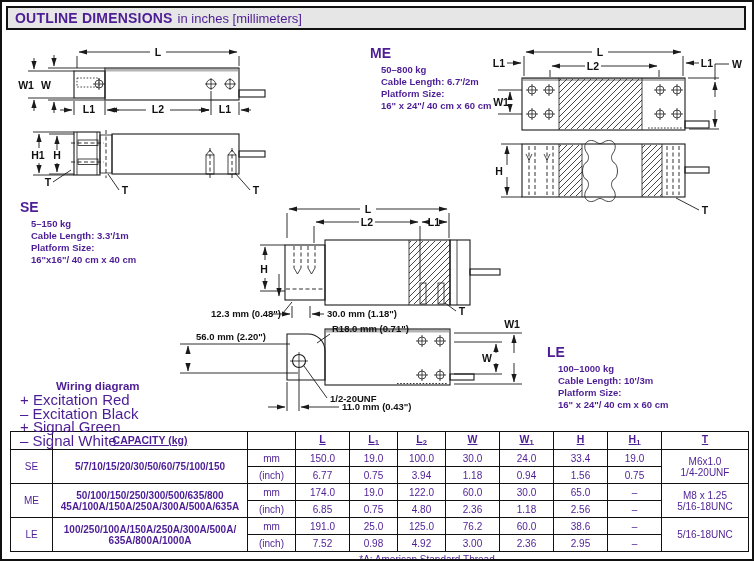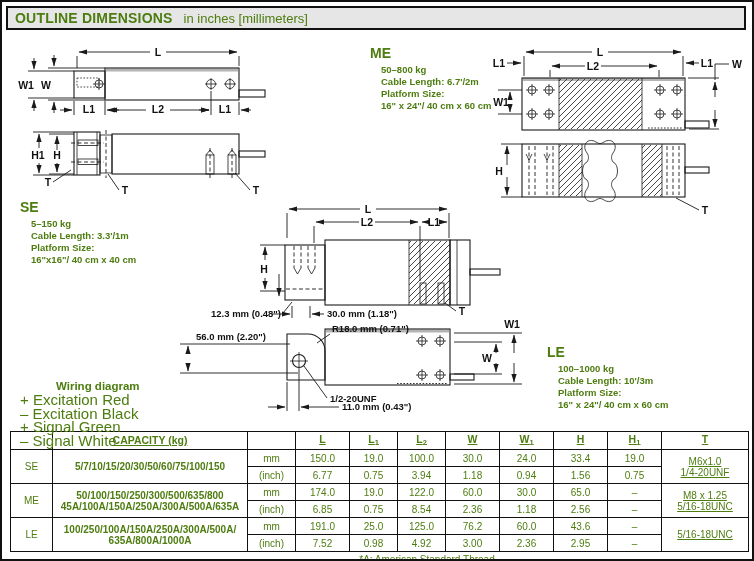--- a/index.html
+++ b/index.html
@@ -1,23 +1,23 @@
 <!DOCTYPE html>
 <html><head>
 <meta charset="utf-8">
 <style>
   html,body{margin:0;padding:0;background:#fff;}
   .page{position:relative;width:754px;height:561px;background:#fff;
-        font-family:"Liberation Sans","DejaVu Sans",sans-serif;color:#4d7c0f;
+        font-family:"Liberation Sans","DejaVu Sans",sans-serif;color:#4c1d95;
         border:2px solid #111;box-sizing:border-box;overflow:hidden;}
   .titlebar{position:absolute;left:4px;top:4px;width:740px;height:24px;
         background:#e6e6e6;border:2px solid #111;box-sizing:border-box;
         display:flex;align-items:center;padding:0 7px;z-index:5;}
   .titlebar .tb{font-weight:bold;font-size:14px;letter-spacing:.2px;}
-  .titlebar .tr{font-size:13px;margin-left:11px;}
+  .titlebar .tr{font-size:13px;margin-left:5px;}
   svg.drawings{position:absolute;left:0;top:0;z-index:1;}
   .ln{stroke:#1a1a1a;stroke-width:1.1;fill:none;}
   .thin{stroke-width:0.8;}
   .dim{stroke:#1a1a1a;stroke-width:0.9;fill:none;}
   .dsh{stroke-dasharray:4 2.5;}
   .dot{stroke-dasharray:1.6 1.6;}
   .gray{stroke:#b4b4b4;stroke-width:3;fill:none;}
   .lbl{font:bold 10.5px "Liberation Sans","DejaVu Sans",sans-serif;fill:#111;}
   .ann{font:bold 9.5px "Liberation Sans","DejaVu Sans",sans-serif;fill:#111;}
   .model{position:absolute;z-index:3;}
@@ -30,21 +30,21 @@
         border-collapse:collapse;table-layout:fixed;background:transparent;
         font-size:10px;}
   table.spec td{border:1px solid #111;text-align:center;vertical-align:middle;
         padding:0;line-height:11px;overflow:hidden;}
   table.spec .hd{font-weight:bold;font-size:10.5px;}
   table.spec sub{font-size:7.5px;vertical-align:-2px;font-weight:bold;}
   tr.hrow td{height:17px;text-decoration:underline;}
   tr.drow td{height:16px;}
   tr.frow td{height:14px;border-left:none;border-right:none;}
   td.cap{font-size:10px;line-height:10.5px;font-weight:bold;}
-  td.thr{font-size:10px;line-height:11px;text-decoration:underline;}
+  td.thr{font-size:10px;line-height:11px;}
 </style>
 </head>
 <body>
 
 <div class="page">
 
   <div class="titlebar">
     <span class="tb">OUTLINE DIMENSIONS</span>
     <span class="tr"> in inches [millimeters]</span>
   </div>
@@ -457,40 +457,40 @@
       <td>–</td>
       <td rowspan="2" class="thr">
         <div>M8 x 1.25</div>
         <div>5/16-18UNC</div>
       </td>
     </tr>
     <tr class="drow">
       <td>(inch)</td>
       <td>6.85</td>
       <td>0.75</td>
-      <td>8.54</td>
+      <td>4.80</td>
       <td>2.36</td>
       <td>1.18</td>
       <td>2.56</td>
       <td>–</td>
     </tr>
 
     <tr class="drow">
       <td rowspan="2">LE</td>
       <td rowspan="2" class="cap">
         <div>100/250/100A/150A/250A/300A/500A/</div>
         <div>635A/800A/1000A</div>
       </td>
       <td>mm</td>
       <td>191.0</td>
       <td>25.0</td>
       <td>125.0</td>
       <td>76.2</td>
       <td>60.0</td>
-      <td>43.6</td>
+      <td>38.6</td>
       <td>–</td>
       <td rowspan="2" class="thr">
         <div></div>
         <div>5/16-18UNC</div>
       </td>
     </tr>
     <tr class="drow">
       <td>(inch)</td>
       <td>7.52</td>
       <td>0.98</td>

